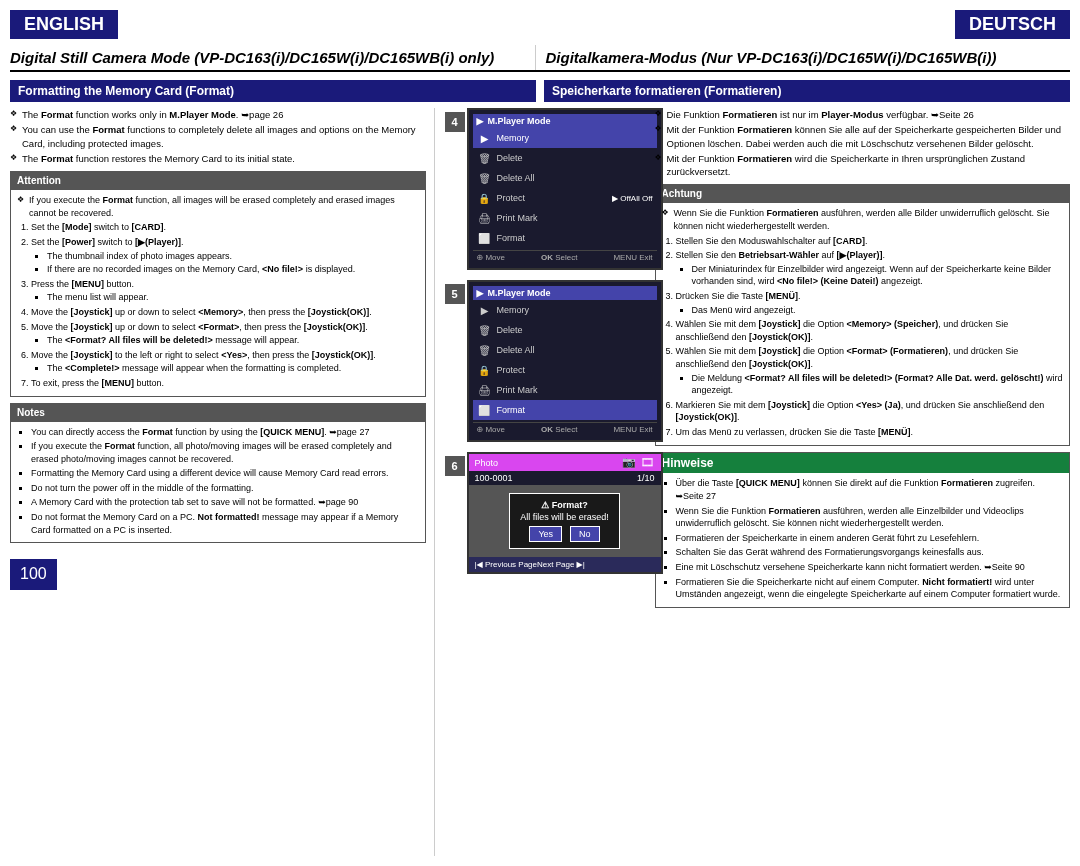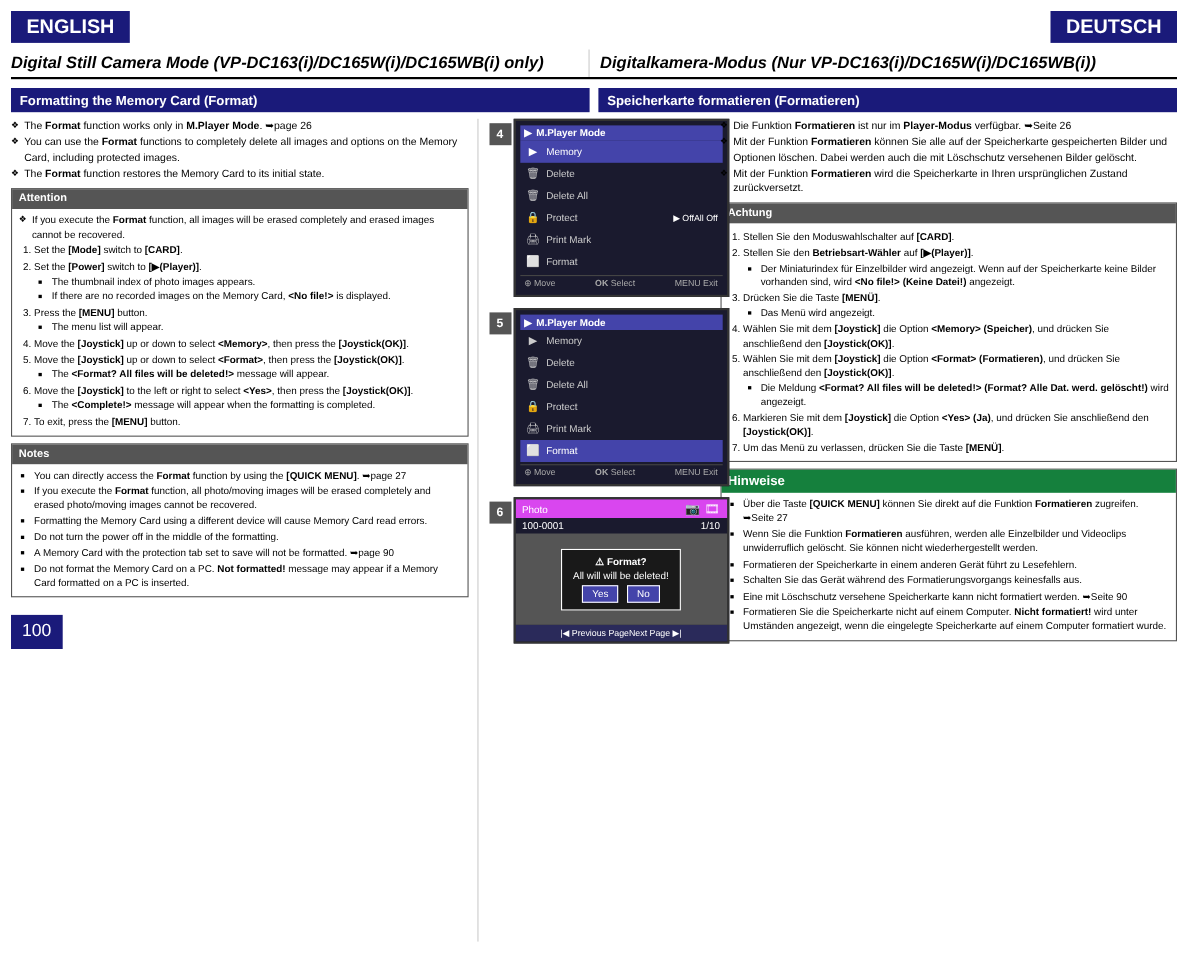--- a/index.html
+++ b/index.html
@@ -283,21 +283,21 @@
       font-size: 9px;
       align-items: center;
     }
     .photo-icons {
       display: flex;
       gap: 4px;
       font-size: 11px;
     }
     .photo-main {
       background: #555;
-      height: 83px;
+      height: 72px;
       display: flex;
       align-items: center;
       justify-content: center;
       position: relative;
     }
     .format-dialog {
       background: rgba(0,0,0,0.7);
       border: 1px solid #fff;
       padding: 6px 10px;
       text-align: center;
@@ -317,21 +317,21 @@
     .format-btn {
       background: #4444aa;
       border: 1px solid #fff;
       color: #fff;
       padding: 2px 8px;
       font-size: 9px;
     }
     .photo-nav-bar {
       background: #2a2a5a;
       display: flex;
-      justify-content: center;
+      justify-content: flex-start;
       padding: 3px 6px;
       color: #fff;
       font-size: 8px;
       align-items: center;
     }
     
     .content-row {
       display: flex;
       gap: 8px;
       flex: 1;
@@ -530,21 +530,21 @@
           <div style="display:flex; justify-content:space-between; padding: 2px 6px; font-size:9px; background:#1a1a2e; color:#fff;">
             <span>100-0001</span>
             <span>1/10</span>
           </div>
           <div class="photo-main">
             <div class="format-dialog">
               <div class="format-dialog-title">
                 <span>⚠ </span>
                 <span>Format?</span>
               </div>
-              <div>All will will be deleted!</div>
+              <div>All files will be erased!</div>
               <div class="format-buttons">
                 <div class="format-btn">Yes</div>
                 <div class="format-btn">No</div>
               </div>
             </div>
           </div>
           <div class="photo-nav-bar">
             <span>
               <span>|◀ </span>
               <span>Previous Page</span>
@@ -563,20 +563,21 @@
 
       <div class="intro-bullets">
         <p>Die Funktion <b>Formatieren</b> ist nur im <b>Player-Modus</b> verfügbar. ➥Seite 26</p>
         <p>Mit der Funktion <b>Formatieren</b> können Sie alle auf der Speicherkarte gespeicherten Bilder und Optionen löschen. Dabei werden auch die mit Löschschutz versehenen Bilder gelöscht.</p>
         <p>Mit der Funktion <b>Formatieren</b> wird die Speicherkarte in Ihren ursprünglichen Zustand zurückversetzt.</p>
       </div>
 
       <div class="attention-box">
         <div class="attention-title">Achtung</div>
         <div class="attention-content">
+          <p>Wenn Sie die Funktion <b>Formatieren</b> ausführen, werden alle Bilder unwiderruflich gelöscht. Sie können nicht wiederhergestellt werden.</p>
           <ol>
             <li>Stellen Sie den Moduswahlschalter auf <b>[CARD]</b>.</li>
             <li>Stellen Sie den <b>Betriebsart-Wähler</b> auf <b>[▶(Player)]</b>.
               <ul>
                 <li>Der Miniaturindex für Einzelbilder wird angezeigt. Wenn auf der Speicherkarte keine Bilder vorhanden sind, wird <b>&lt;No file!&gt;</b> <b>(Keine Datei!)</b> angezeigt.</li>
               </ul>
             </li>
             <li>Drücken Sie die Taste <b>[MENÜ]</b>.
               <ul>
                 <li>Das Menü wird angezeigt.</li>

